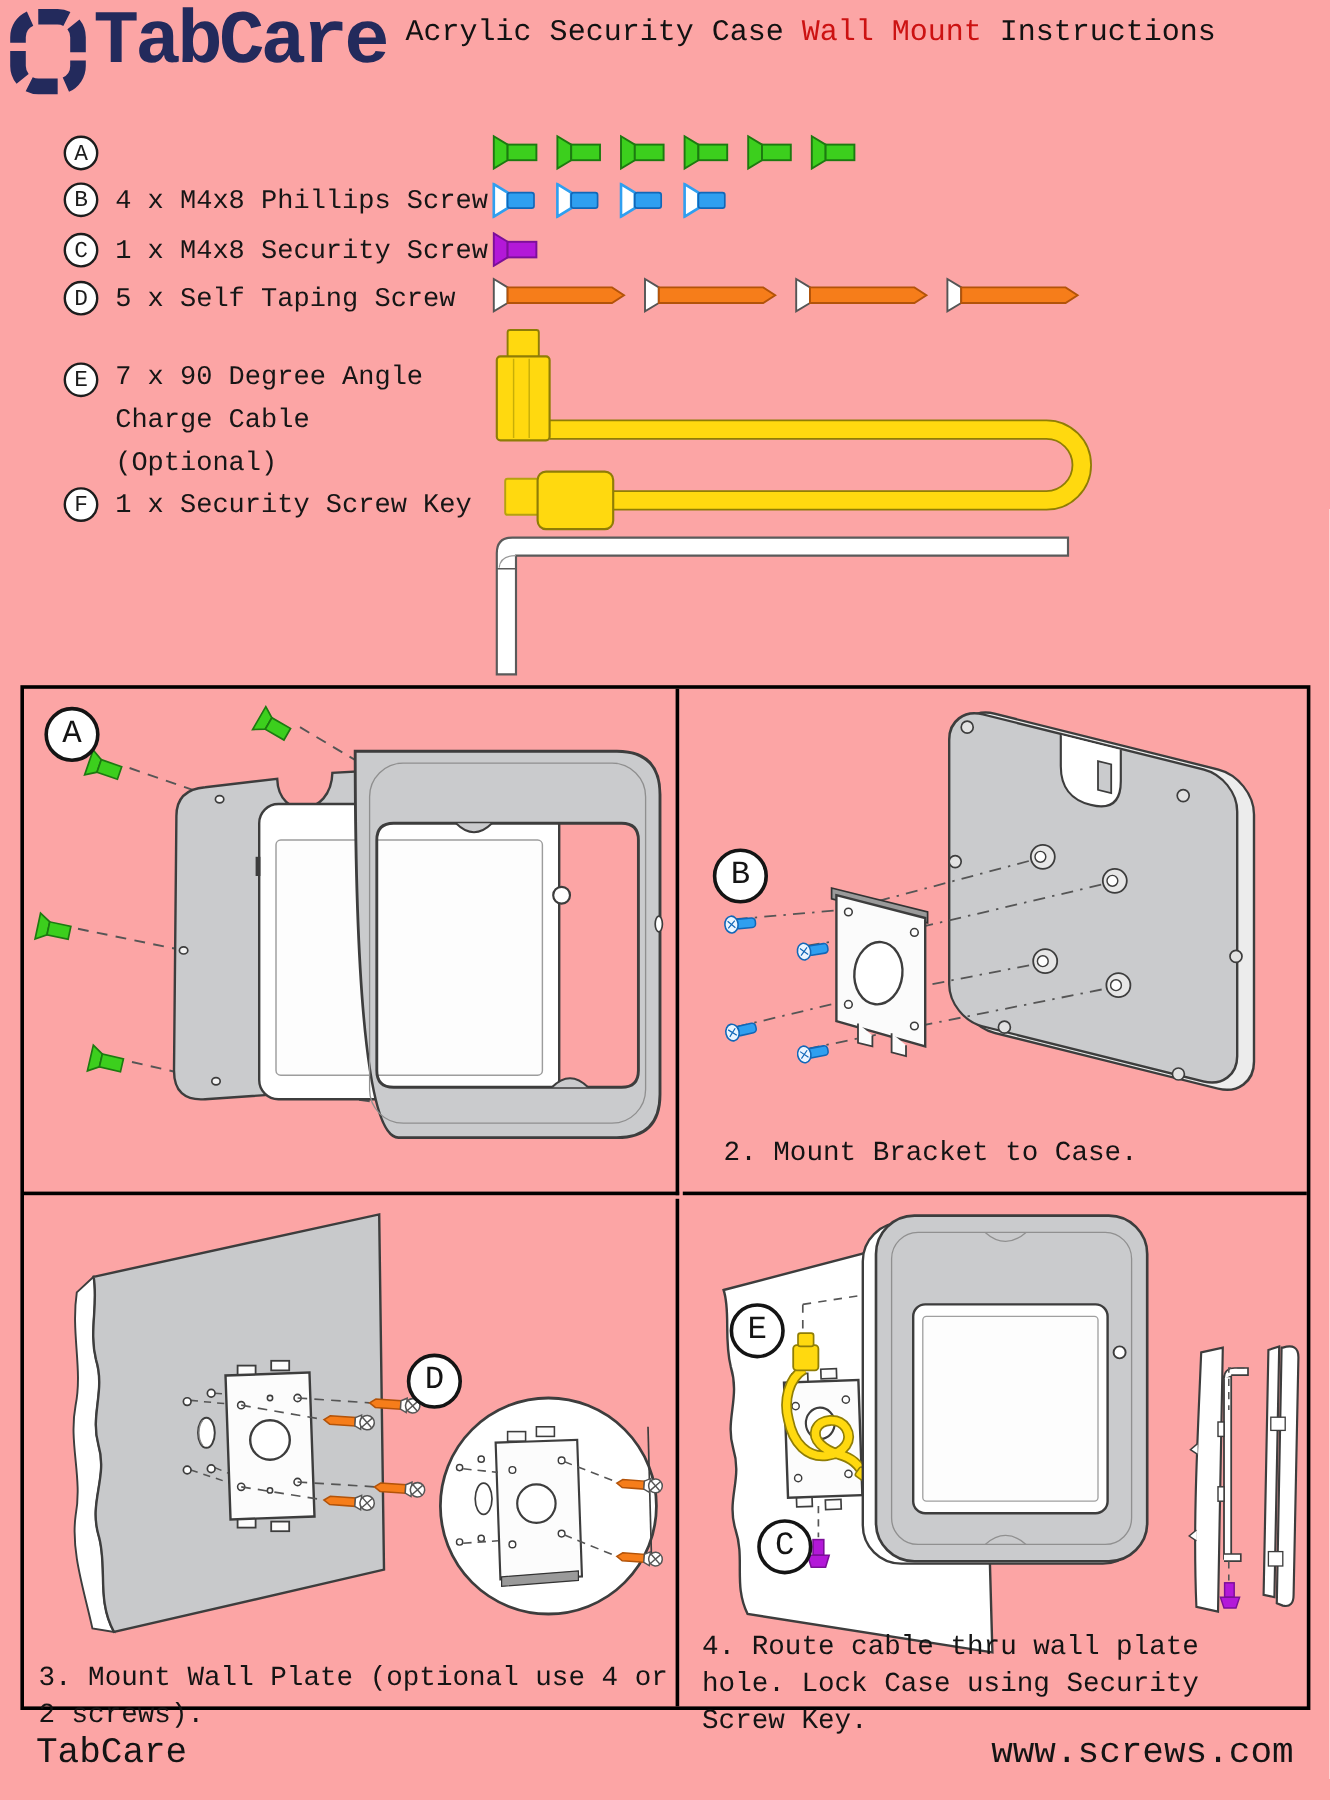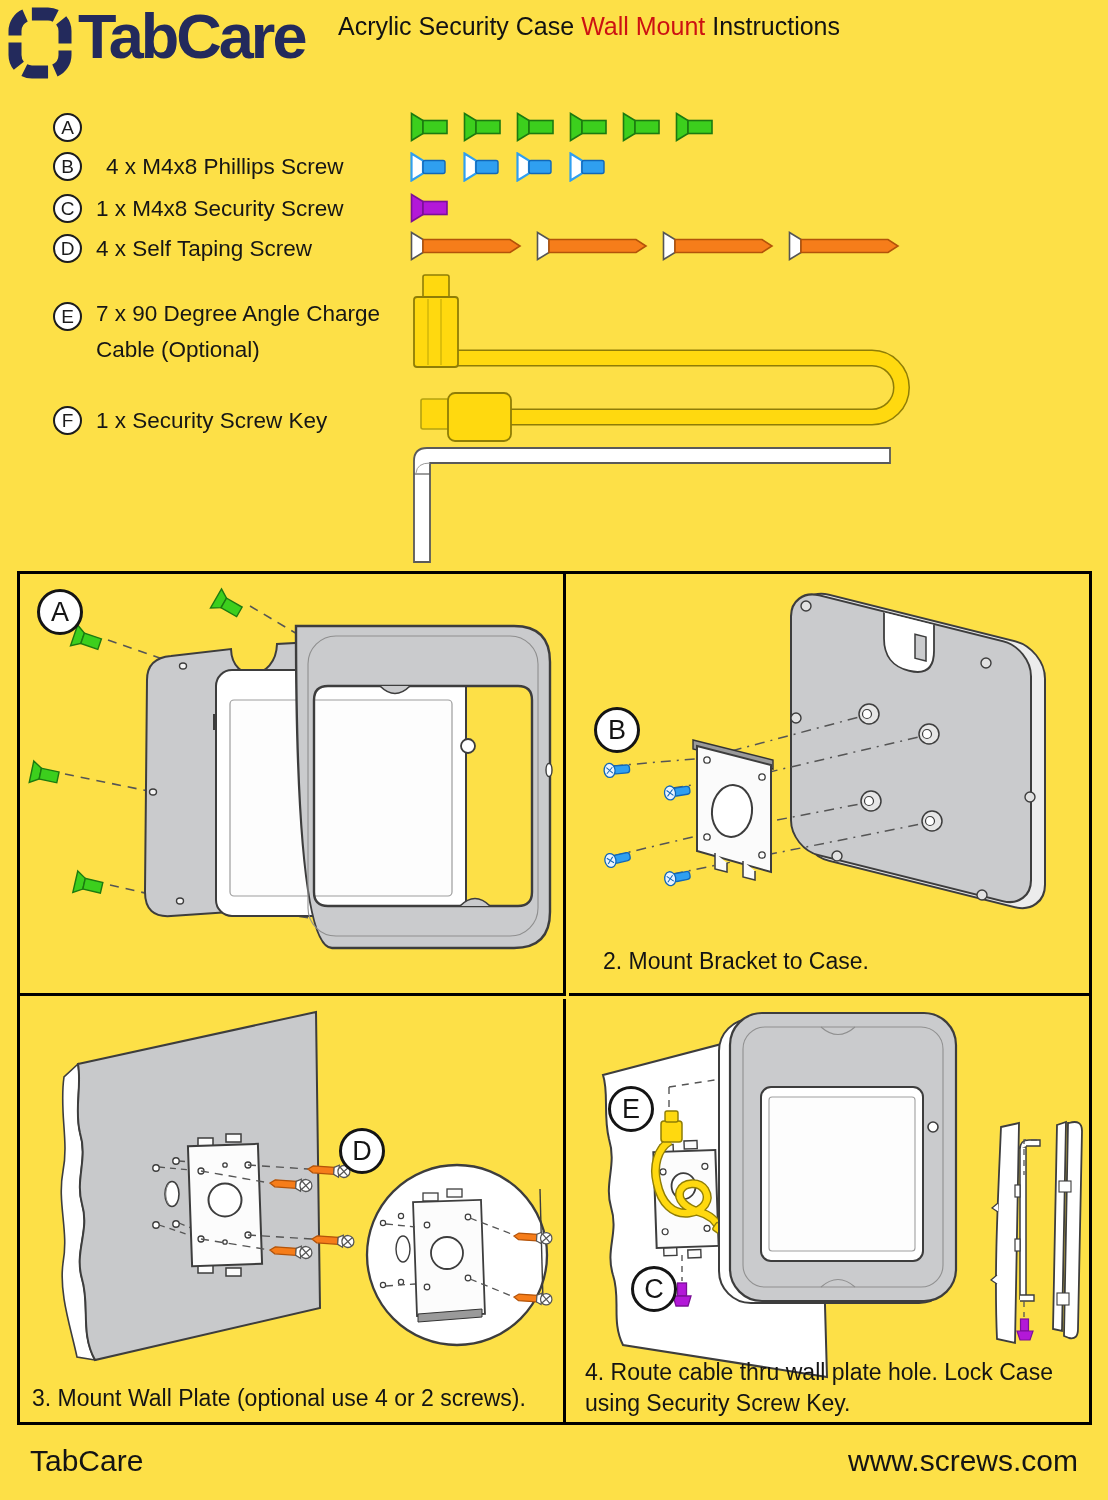--- a/index.html
+++ b/index.html
@@ -1,17 +1,17 @@
 <!DOCTYPE html>
 <html><head>
 <meta charset="utf-8">
 <style>
   html,body{margin:0;padding:0;background:#fff;}
-  .page{position:relative;width:1108px;height:1500px;background:#fde047;overflow:hidden;
-        font-family:Liberation Sans, sans-serif;color:#111;}
+  .page{position:relative;width:1108px;height:1500px;background:#fca5a5;overflow:hidden;
+        font-family:Liberation Mono, monospace;color:#111;}
   
   .header{position:absolute;left:0;top:0;width:1108px;height:100px;}
   .logo-icon{position:absolute;left:6px;top:5px;}
   .brand-text{position:absolute;left:78px;top:0px;font-size:63px;font-weight:bold;
               letter-spacing:-3px;color:#232a5c;}
   .page-title{position:absolute;left:338px;top:12px;font-size:25px;color:#121212;white-space:nowrap;}
   .title-red{color:#cc1212;}
   
   .parts{position:absolute;left:0;top:0;width:1108px;height:570px;}
   .part-badge{position:absolute;width:29px;height:29px;border:2.4px solid #1c1c1c;border-radius:50%;
@@ -72,21 +72,21 @@
           <polygon points="1.5,1.5 13,8.5 13,21.5 1.5,28.5" fill="#3ccf1d" stroke="#1c7a10" stroke-width="1.6"></polygon>
           <rect x="13" y="8.5" width="24" height="13" fill="#3ccf1d" stroke="#1c7a10" stroke-width="1.6"></rect>
         </svg>
         <svg width="40" height="30" viewBox="0 0 40 30">
           <polygon points="1.5,1.5 13,8.5 13,21.5 1.5,28.5" fill="#3ccf1d" stroke="#1c7a10" stroke-width="1.6"></polygon>
           <rect x="13" y="8.5" width="24" height="13" fill="#3ccf1d" stroke="#1c7a10" stroke-width="1.6"></rect>
         </svg>
       </div>
 
     <div class="part-badge" style="left:53px;top:152px">B</div>
-    <div class="part-label" style="left:106px;top:149px">4 x M4x8 Phillips Screw</div>
+    <div class="part-label" style="left:96px;top:149px">4 x M4x8 Phillips Screw</div>
     <div class="screw-strip" style="left:410px;top:152px">
         <svg width="40" height="30" viewBox="0 0 40 30">
           <polygon points="1.5,1.5 13,8.5 13,21.5 1.5,28.5" fill="#fff" stroke="#2f9ff0" stroke-width="2.2"></polygon>
           <rect x="13" y="8.5" width="22" height="13" rx="2" fill="#2f9ff0" stroke="#1167b8" stroke-width="1.4"></rect>
         </svg>
         <svg width="40" height="30" viewBox="0 0 40 30">
           <polygon points="1.5,1.5 13,8.5 13,21.5 1.5,28.5" fill="#fff" stroke="#2f9ff0" stroke-width="2.2"></polygon>
           <rect x="13" y="8.5" width="22" height="13" rx="2" fill="#2f9ff0" stroke="#1167b8" stroke-width="1.4"></rect>
         </svg>
         <svg width="40" height="30" viewBox="0 0 40 30">
@@ -102,21 +102,21 @@
     <div class="part-badge" style="left:53px;top:194px">C</div>
     <div class="part-label" style="left:96px;top:191px">1 x M4x8 Security Screw</div>
     <div class="screw-strip" style="left:410px;top:193px">
         <svg width="40" height="30" viewBox="0 0 40 30">
           <polygon points="1.5,1.5 13,8.5 13,21.5 1.5,28.5" fill="#b318d8" stroke="#7c0f98" stroke-width="1.6"></polygon>
           <rect x="13" y="8.5" width="24" height="13" fill="#b318d8" stroke="#7c0f98" stroke-width="1.6"></rect>
         </svg>
       </div>
 
     <div class="part-badge" style="left:53px;top:234px">D</div>
-    <div class="part-label" style="left:96px;top:231px">4 x Self Taping Screw</div>
+    <div class="part-label" style="left:96px;top:231px">5 x Self Taping Screw</div>
     <div class="screw-strip" style="left:410px;top:231px">
         <svg width="113" height="30" viewBox="0 0 113 30">
           <polygon points="1.5,1.5 13,8.5 13,21.5 1.5,28.5" fill="#fff" stroke="#555" stroke-width="1.6"></polygon>
           <polygon points="13,8.5 100,8.5 110,15 100,21.5 13,21.5" fill="#f67d1a" stroke="#b35309" stroke-width="1.6"></polygon>
         </svg>
         <svg width="113" height="30" viewBox="0 0 113 30">
           <polygon points="1.5,1.5 13,8.5 13,21.5 1.5,28.5" fill="#fff" stroke="#555" stroke-width="1.6"></polygon>
           <polygon points="13,8.5 100,8.5 110,15 100,21.5 13,21.5" fill="#f67d1a" stroke="#b35309" stroke-width="1.6"></polygon>
         </svg>
         <svg width="113" height="30" viewBox="0 0 113 30">

